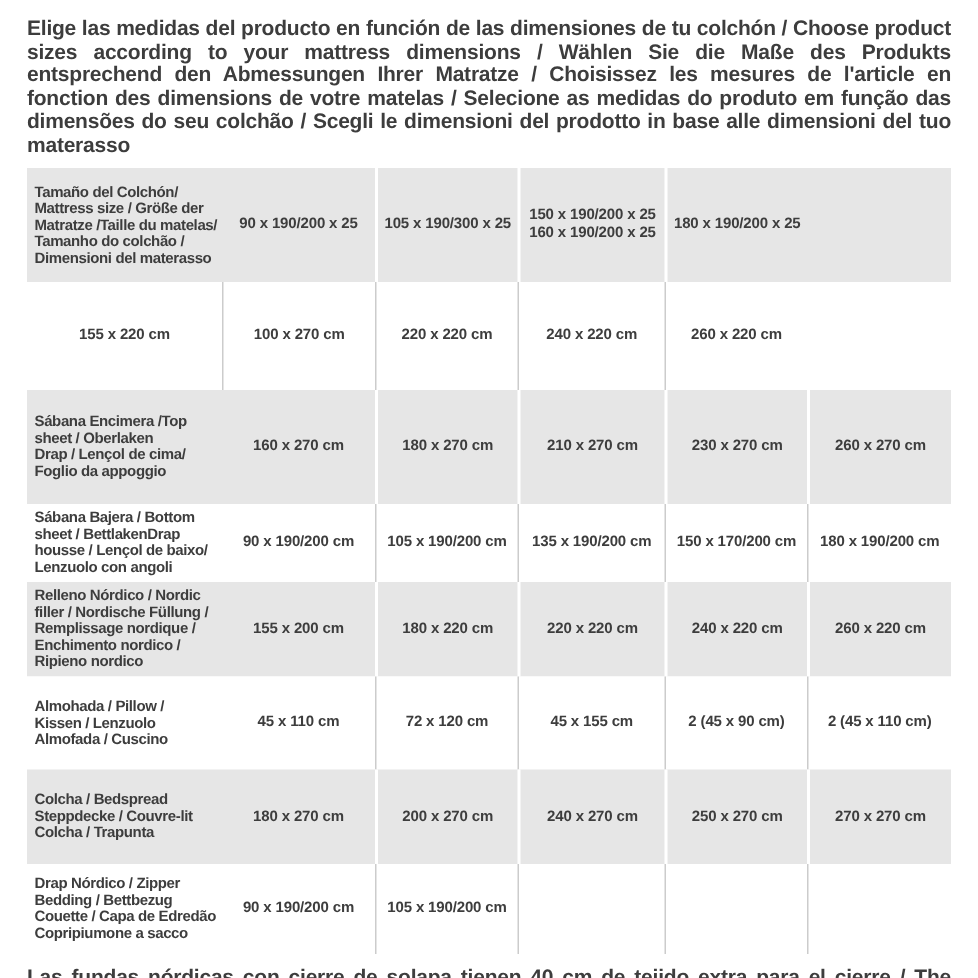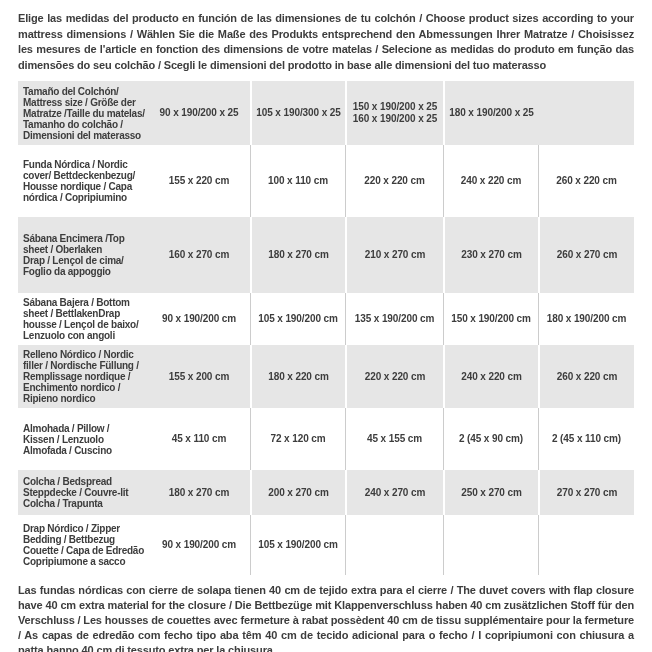--- a/index.html
+++ b/index.html
@@ -7,21 +7,21 @@
     position:relative;
     width:652px;height:652px;
     background:#ffffff;
     overflow:hidden;
     font-family:"Liberation Sans",sans-serif;
     color:#3d3d3d;
     -webkit-font-smoothing:antialiased;
   }
   .para{
     margin:0 18px;
-    font-size:11px;
+    font-size:14px;
     font-weight:bold;
     line-height:15.5px;
     text-align:justify;
     letter-spacing:-0.15px;
   }
   .para.intro{padding-top:11px;}
   .para.note{margin-top:8px;line-height:15px;}
   .size-table{
     margin:8px 18px 0 18px;
     width:616px;
@@ -57,40 +57,36 @@
 </style>
 </head>
 <body>
 
 <div class="page">
 
   <p class="para intro">Elige las medidas del producto en función de las dimensiones de tu colchón / Choose product sizes according to your mattress dimensions / Wählen Sie die Maße des Produkts entsprechend den Abmessungen Ihrer Matratze / Choisissez les mesures de l'article en fonction des dimensions de votre matelas / Selecione as medidas do produto em função das dimensões do seu colchão / Scegli le dimensioni del prodotto in base alle dimensioni del tuo materasso</p>
 
   <div class="size-table">
 
-    <div class="row gray" style="height:64px">
+    <div class="row gray" style="height:76px">
       <div class="cell lbl">Tamaño del Colchón/
 Mattress size / Größe der
 Matratze /Taille du matelas/
 Tamanho do colchão /
 Dimensioni del materasso</div>
       <div class="cell v">90 x 190/200 x 25</div>
       <div class="cell v">105 x 190/300 x 25</div>
       <div class="cell v">150 x 190/200 x 25
 160 x 190/200 x 25</div>
       <div class="cell v">180 x 190/200 x 25</div>
     </div>
 
     <div class="row white" style="height:72px">
-      <div class="cell lbl">Funda Nórdica /  Nordic
-cover/ Bettdeckenbezug/
-Housse nordique  / Capa
-nórdica / Copripiumino</div>
       <div class="cell v">155 x 220 cm</div>
-      <div class="cell v">100 x 110 cm</div>
+      <div class="cell v">100 x 270 cm</div>
       <div class="cell v">220 x 220 cm</div>
       <div class="cell v">240 x 220 cm</div>
       <div class="cell v">260 x 220 cm</div>
     </div>
 
     <div class="row gray" style="height:76px">
       <div class="cell lbl">Sábana Encimera /Top
 sheet / Oberlaken
 Drap / Lençol de cima/
 Foglio da appoggio</div>
@@ -102,21 +98,21 @@
     </div>
 
     <div class="row white" style="height:52px">
       <div class="cell lbl">Sábana Bajera / Bottom
 sheet / BettlakenDrap
 housse / Lençol de baixo/
 Lenzuolo con angoli</div>
       <div class="cell v">90 x 190/200 cm</div>
       <div class="cell v">105 x 190/200 cm</div>
       <div class="cell v">135 x 190/200 cm</div>
-      <div class="cell v">150 x 190/200 cm</div>
+      <div class="cell v">150 x 170/200 cm</div>
       <div class="cell v">180 x 190/200 cm</div>
     </div>
 
     <div class="row gray" style="height:63px">
       <div class="cell lbl">Relleno Nórdico / Nordic
 filler / Nordische Füllung /
 Remplissage nordique /
 Enchimento nordico /
 Ripieno nordico</div>
       <div class="cell v">155 x 200 cm</div>
@@ -130,21 +126,21 @@
       <div class="cell lbl">Almohada  / Pillow /
 Kissen / Lenzuolo
 Almofada / Cuscino</div>
       <div class="cell v">45 x 110 cm</div>
       <div class="cell v">72 x 120 cm</div>
       <div class="cell v">45 x 155 cm</div>
       <div class="cell v">2 (45 x 90 cm)</div>
       <div class="cell v">2 (45 x 110 cm)</div>
     </div>
 
-    <div class="row gray" style="height:45px">
+    <div class="row gray" style="height:63px">
       <div class="cell lbl">Colcha / Bedspread
 Steppdecke / Couvre-lit
 Colcha / Trapunta</div>
       <div class="cell v">180 x 270 cm</div>
       <div class="cell v">200 x 270 cm</div>
       <div class="cell v">240 x 270 cm</div>
       <div class="cell v">250 x 270 cm</div>
       <div class="cell v">270 x 270 cm</div>
     </div>
 

